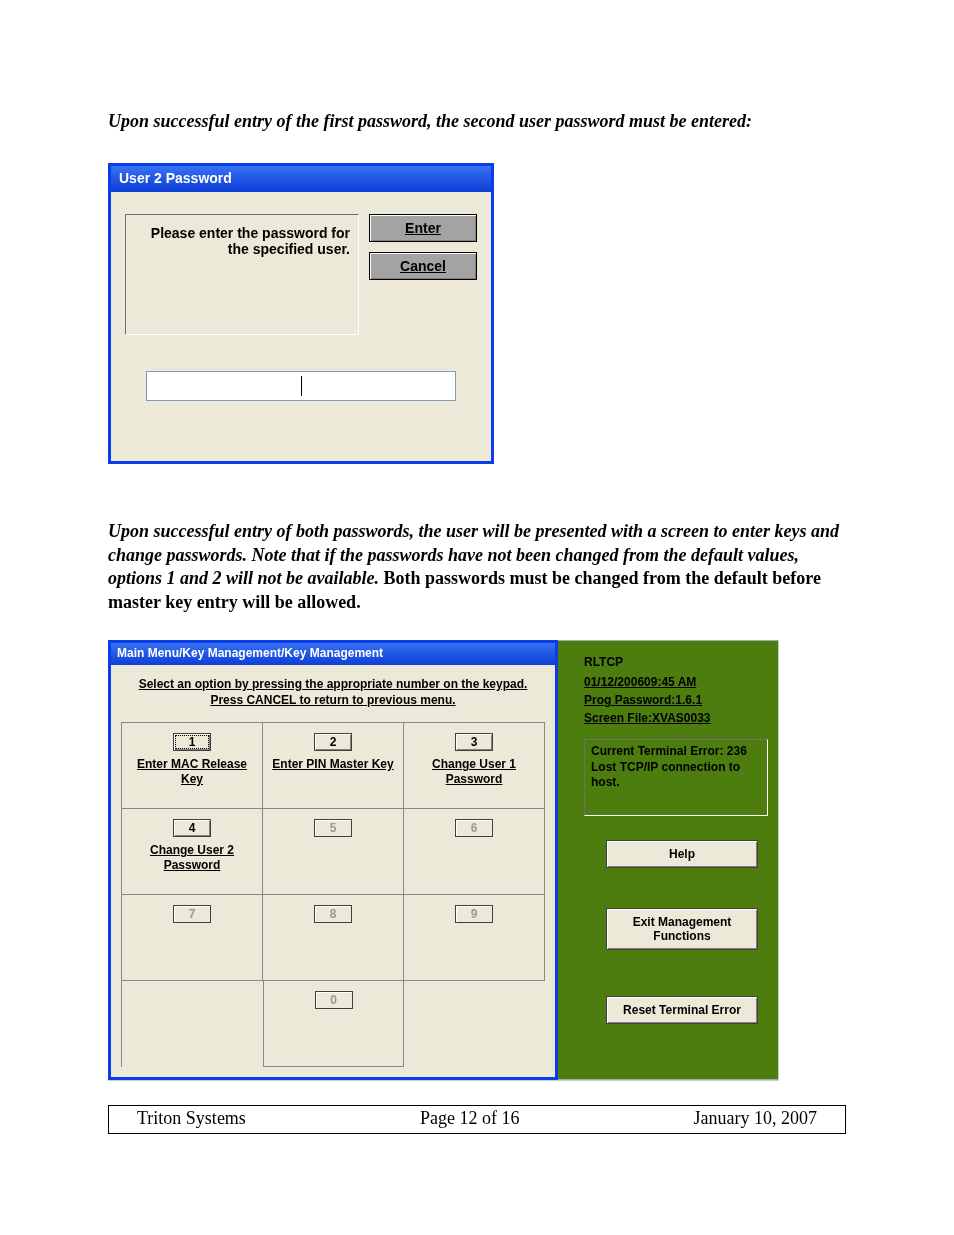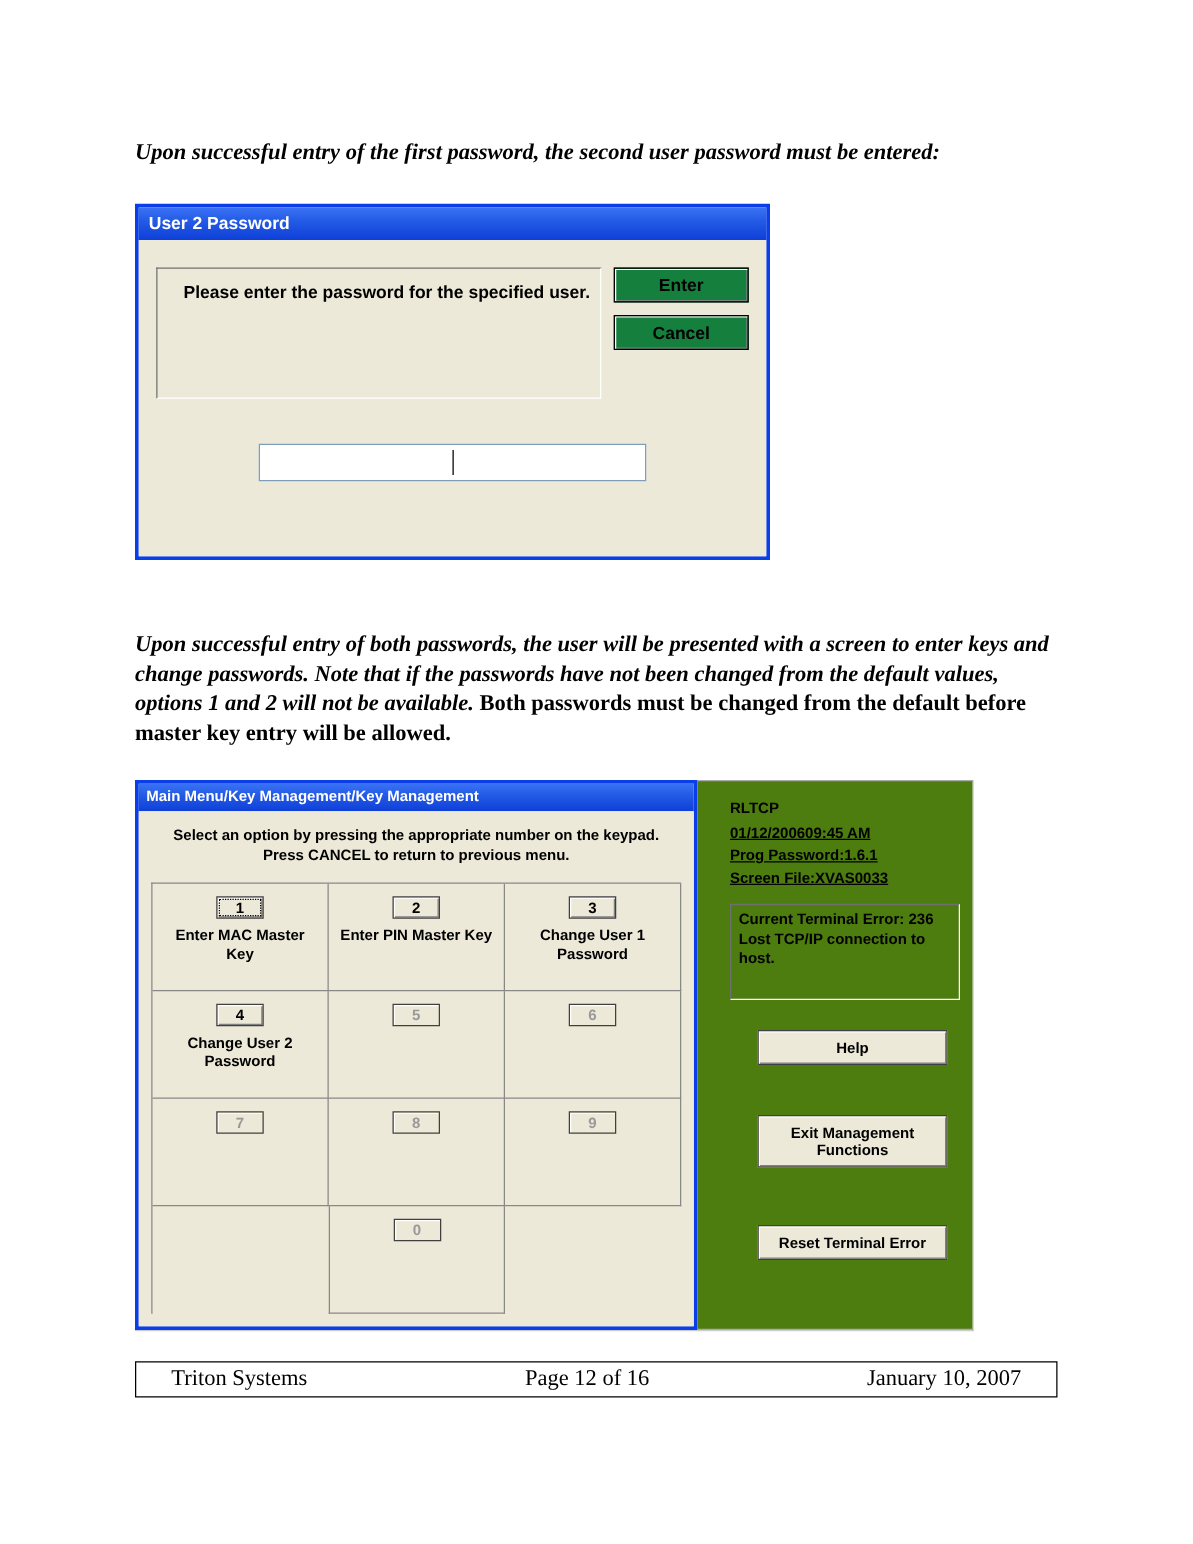--- a/index.html
+++ b/index.html
@@ -19,21 +19,21 @@
   .para {
     font-size: 18px;
     line-height: 1.3;
     margin: 0 0 14px 0;
   }
   .ital { font-style: italic; font-weight: bold; }
   .bold { font-weight: bold; }
 
   
   .dlg1 {
-    width: 508px;
+    width: 386px;
     margin-top: 30px;
     border: 3px solid #0a3ee8;
     box-sizing: border-box;
   }
   .dlg1 .titlebar {
     background: linear-gradient(to bottom, #3a72f5, #245be6 40%, #0e3fd7);
     color: #fff;
     font-family: Tahoma, Verdana, sans-serif;
     font-weight: bold;
     font-size: 14px;
@@ -65,28 +65,29 @@
   .btncol {
     display: flex;
     flex-direction: column;
     gap: 10px;
     width: 108px;
   }
   .winbtn {
     border: 1px solid #000;
     border-right-width: 1px;
     border-bottom-width: 1px;
-    background: #15803d;
+    background: #a3a3a3;
     font-family: Tahoma, Arial, sans-serif;
     font-size: 14px;
     font-weight: bold;
     text-align: center;
     padding: 5px 0;
     box-shadow: inset 1px 1px 0 #fff, inset -1px -1px 0 #808080;
     cursor: pointer;
+    text-decoration: underline;
   }
   .textinput {
     margin: 36px auto 0 auto;
     width: 310px;
     height: 30px;
     background: #fff;
     border: 1px solid #7f9db9;
     box-sizing: border-box;
     display: flex;
     align-items: center;
@@ -116,20 +117,21 @@
   .dlg2-left .titlebar2 {
     background: linear-gradient(to bottom, #3a72f5, #245be6 40%, #0e3fd7);
     color: #fff;
     font-weight: bold;
     font-size: 12px;
     padding: 3px 6px 5px 6px;
   }
   .dlg2-left .client2 {
     background: #ece9d8;
     padding: 10px 10px 10px 10px;
+    text-decoration: underline;
   }
   .instruct {
     text-align: center;
     font-weight: bold;
     line-height: 1.3;
     padding: 2px 6px 14px 6px;
   }
   .keypad {
     display: grid;
     grid-template-columns: repeat(3, 1fr);
@@ -244,21 +246,21 @@
     <span class="ital">Upon successful entry of both passwords, the user will be presented with a screen to enter keys and change passwords.  Note that if the passwords have not been changed from the default values, options 1 and 2 will not be available.</span>
     <span class="bold"> </span><span class="bold">Both passwords must be changed from the default before master key entry will be allowed.</span>
   </p>
 
   <div class="dlg2">
     <div class="dlg2-left">
       <div class="titlebar2">Main Menu/Key Management/Key Management</div>
       <div class="client2">
         <div class="instruct">Select an option by pressing the appropriate number on the keypad. Press CANCEL to return to previous menu.</div>
         <div class="keypad" id="keypad" style="grid-template-rows: auto;">
-            <div class="key"><span class="numbtn focus">1</span><div class="keylbl">Enter MAC Master Key</div></div>
+            <div class="key"><span class="numbtn focus">1</span><div class="keylbl">Enter MAC Release Key</div></div>
             <div class="key"><span class="numbtn">2</span><div class="keylbl">Enter PIN Master Key</div></div>
             <div class="key"><span class="numbtn">3</span><div class="keylbl">Change User 1 Password</div></div>
             <div class="key"><span class="numbtn">4</span><div class="keylbl">Change User 2 Password</div></div>
             <div class="key"><span class="numbtn disabled">5</span></div>
             <div class="key"><span class="numbtn disabled">6</span></div>
             <div class="key"><span class="numbtn disabled">7</span></div>
             <div class="key"><span class="numbtn disabled">8</span></div>
             <div class="key"><span class="numbtn disabled">9</span></div>
             <div style="border: none;"></div>
             <div class="key" style="border-left: 1px solid rgb(136, 136, 136);"><span class="numbtn disabled">0</span></div>

